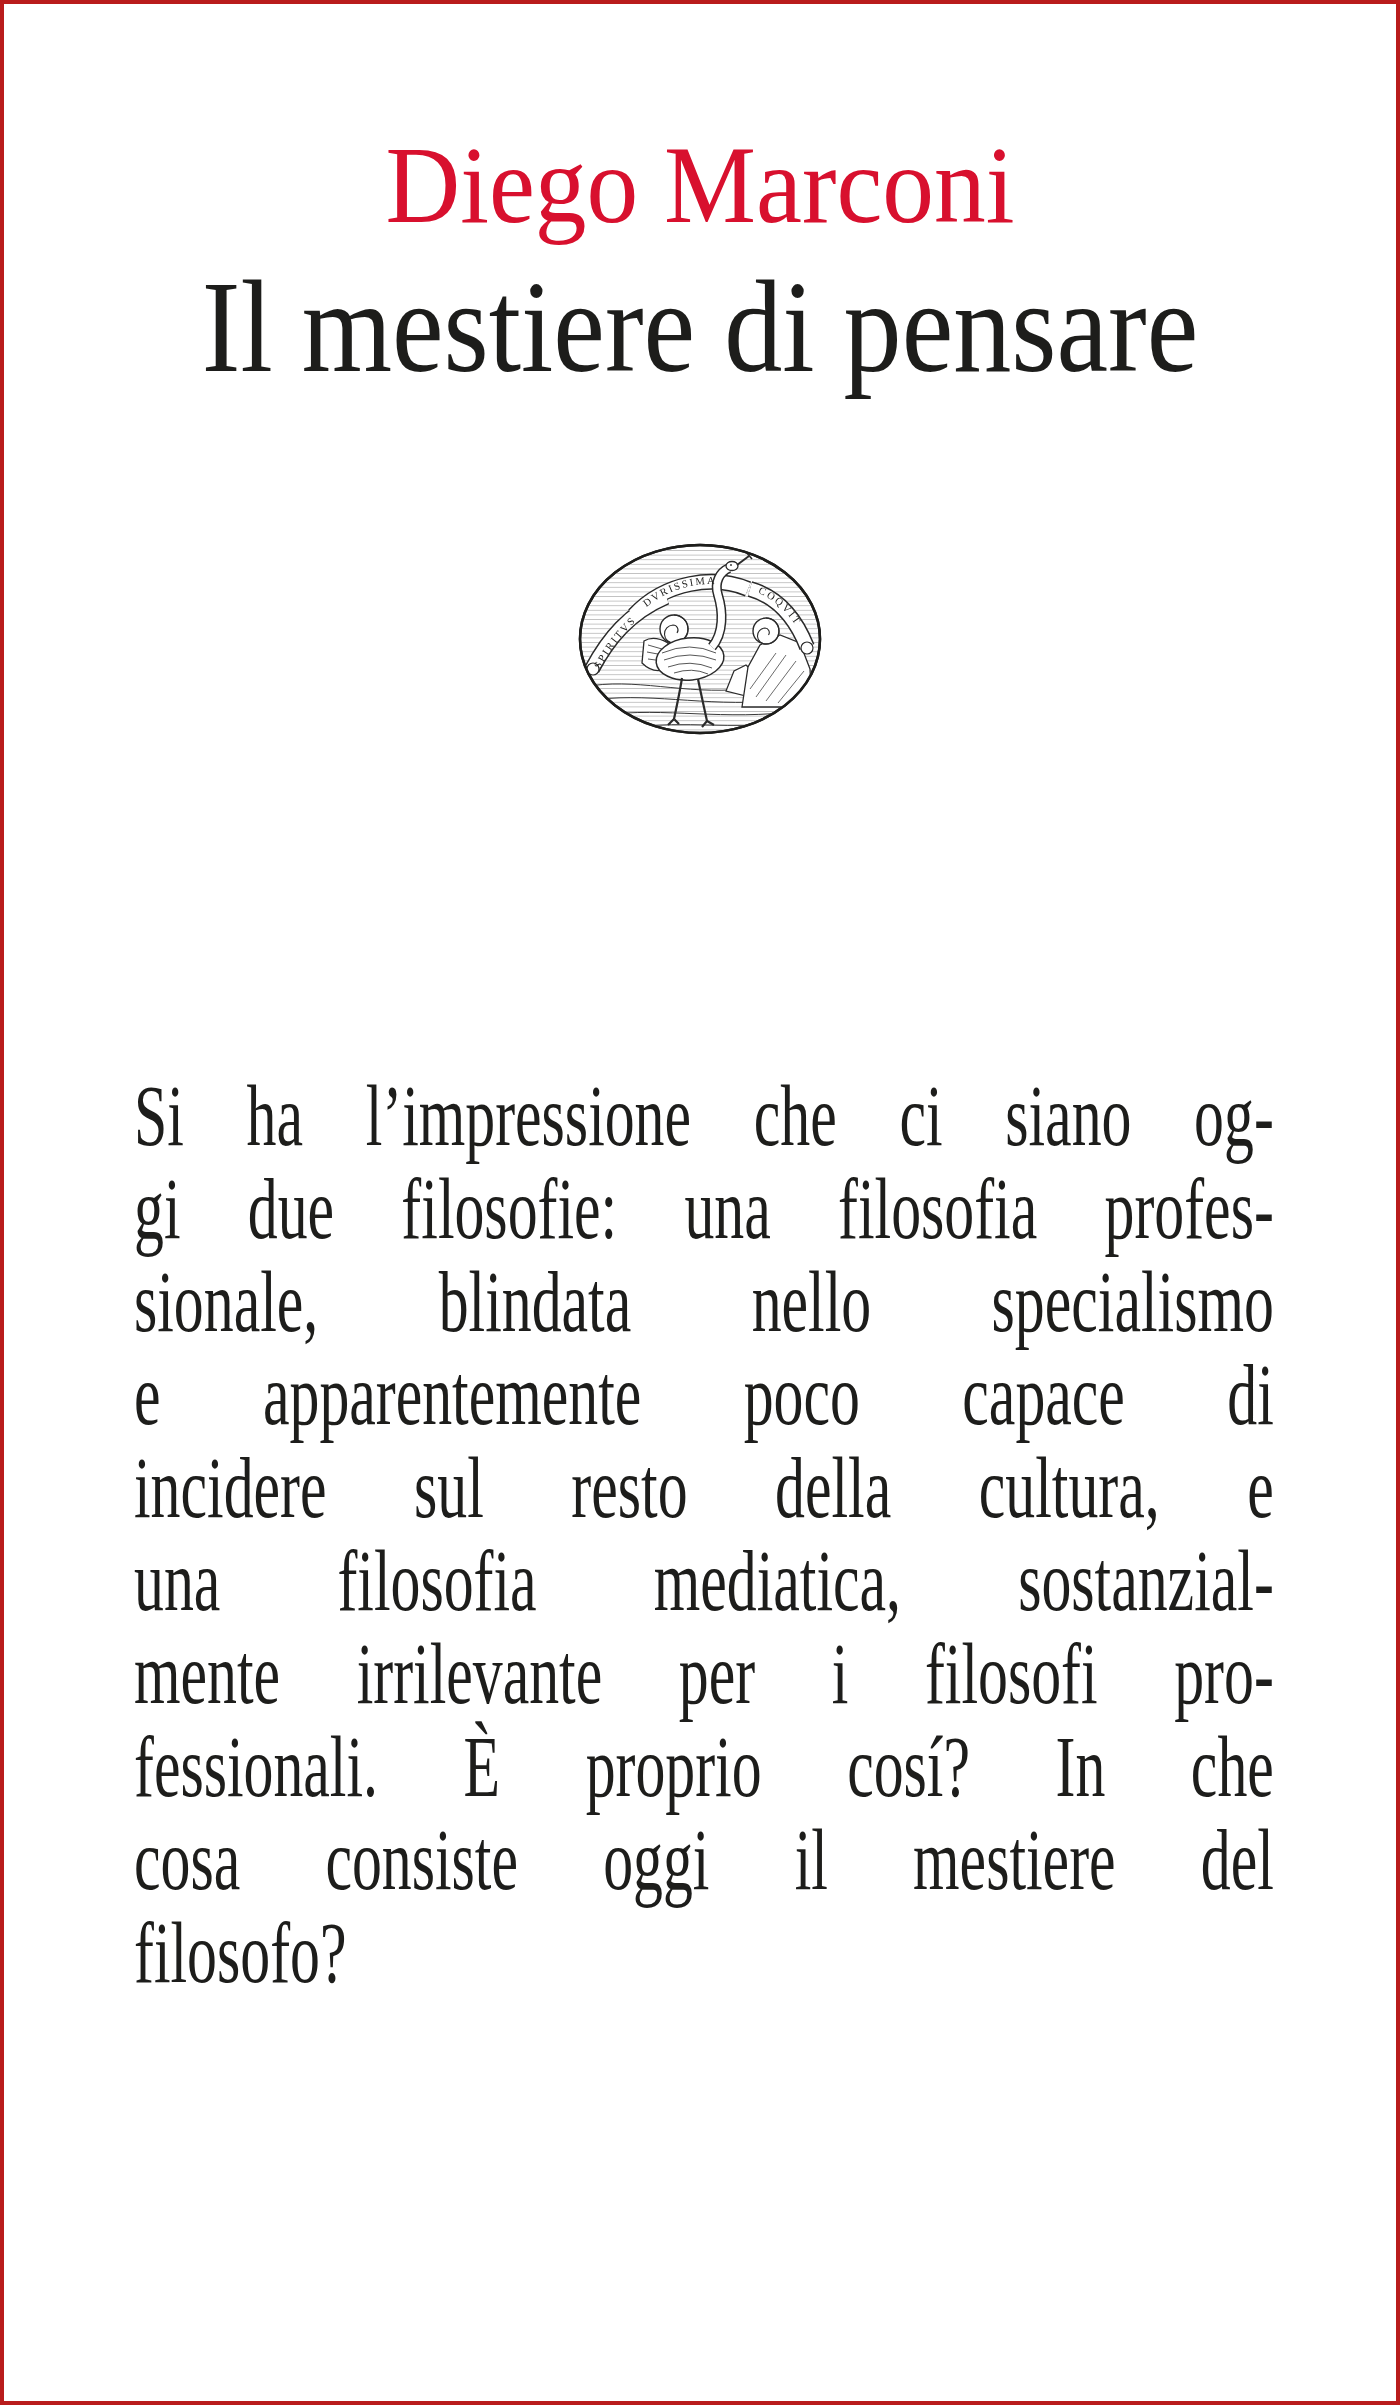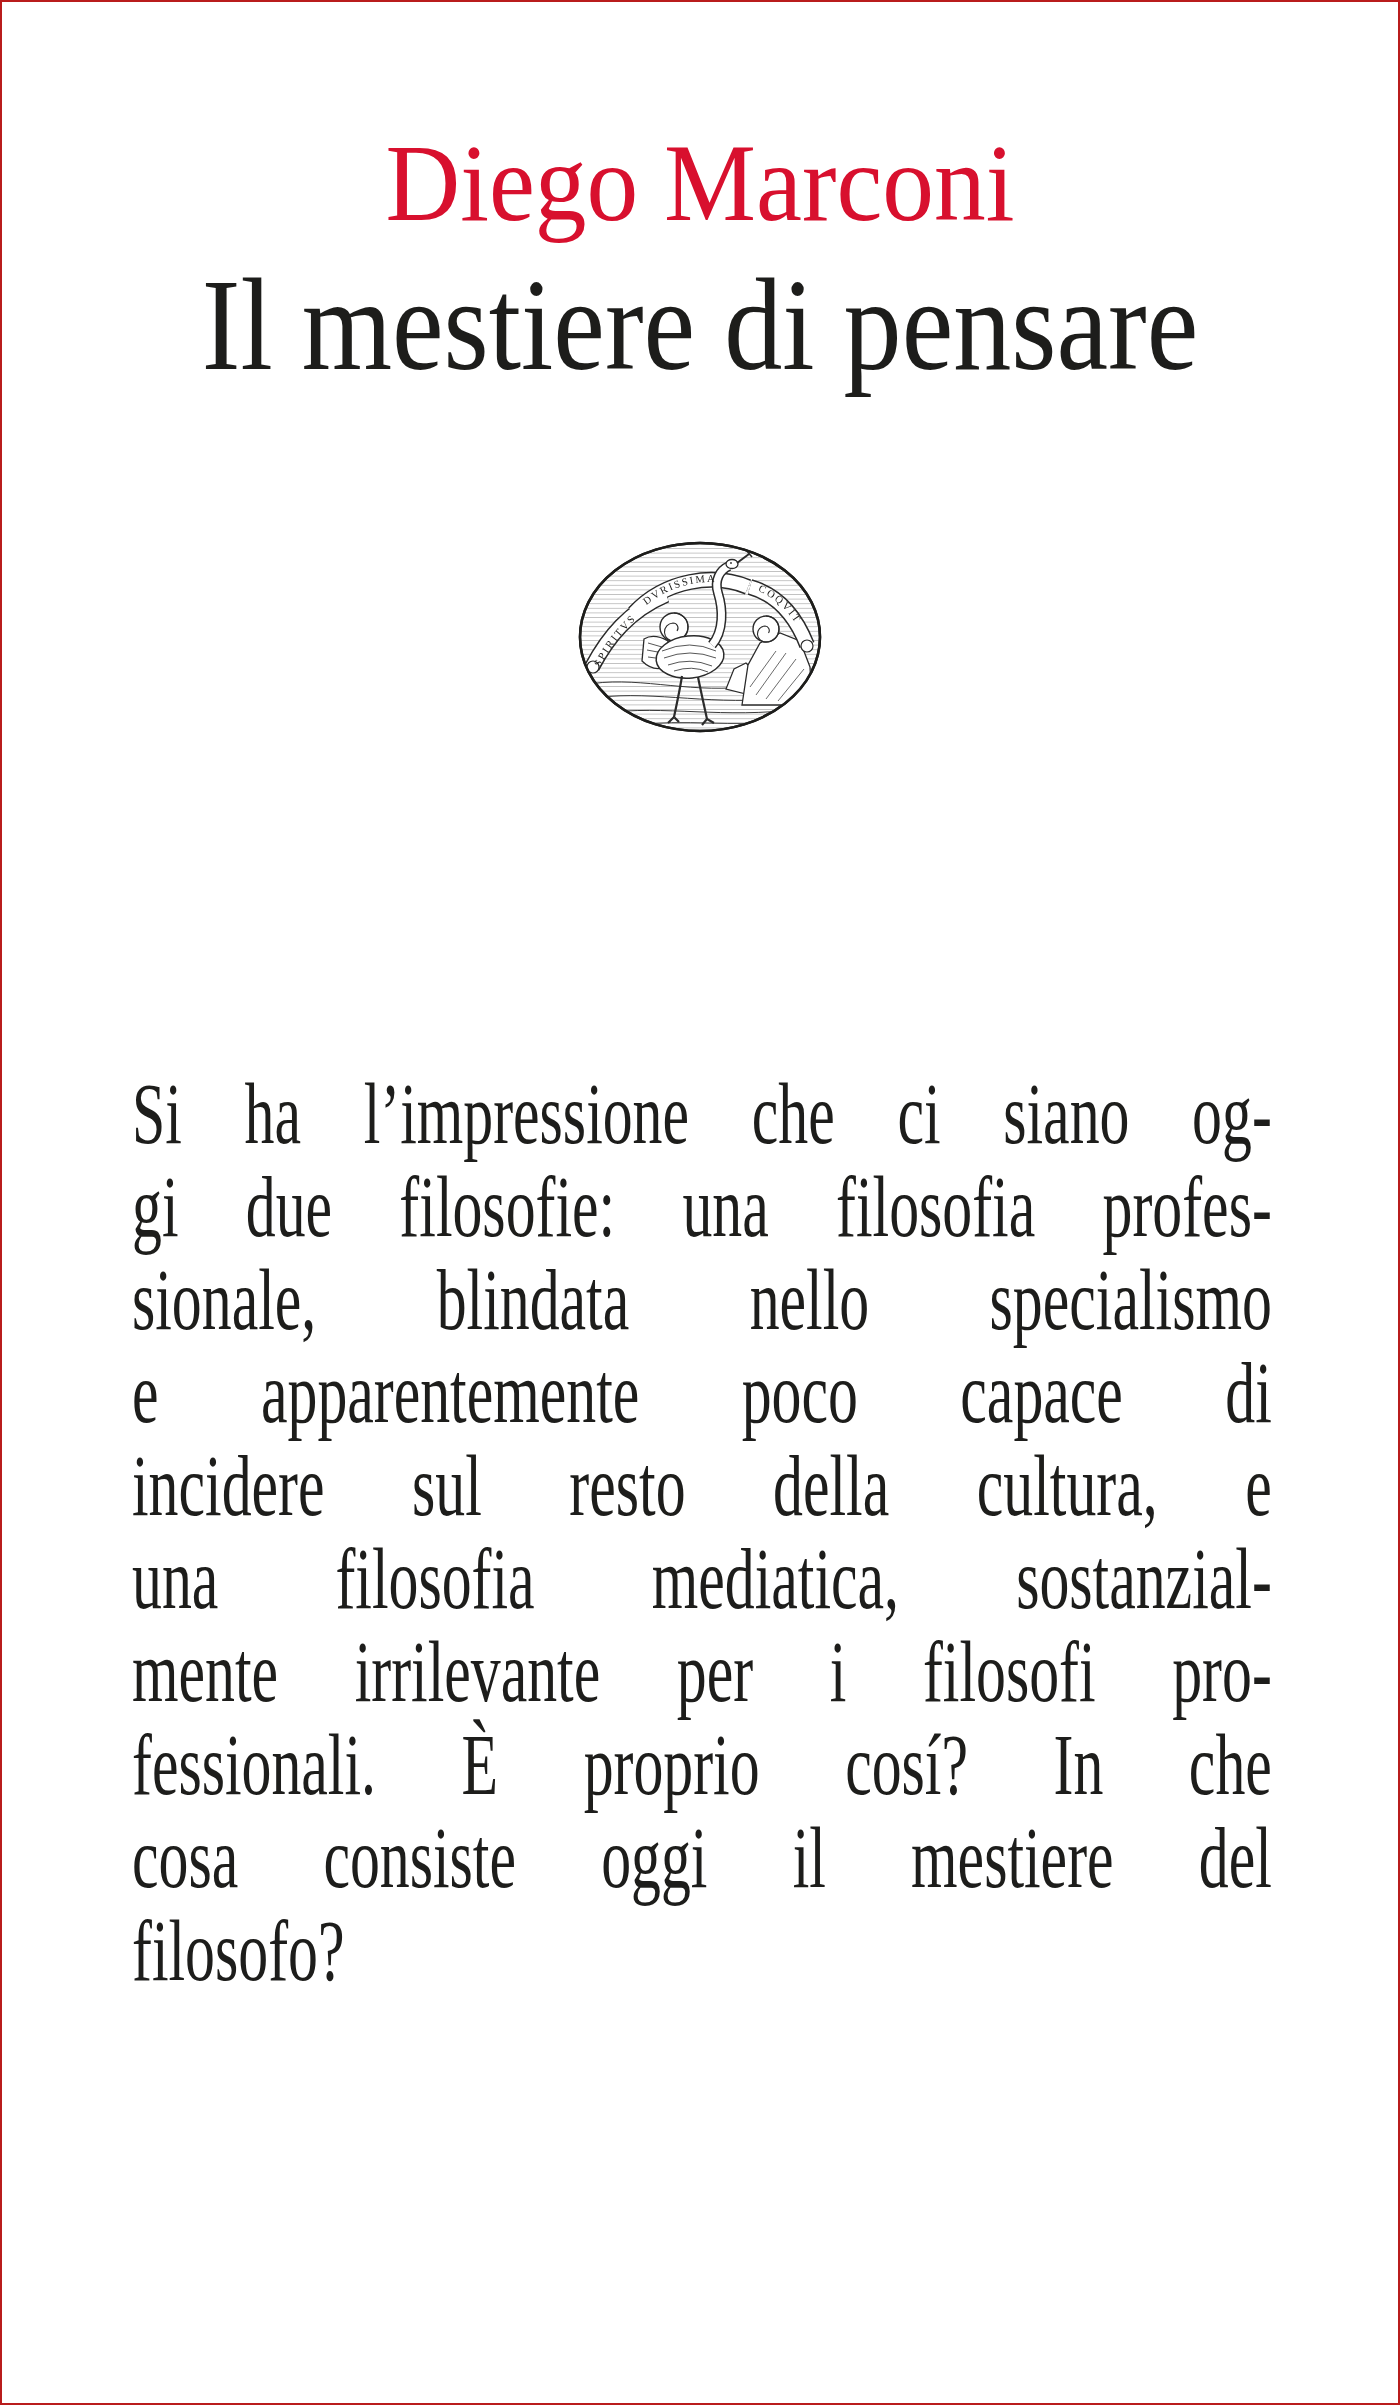--- a/index.html
+++ b/index.html
@@ -2,21 +2,21 @@
 <html><head>
 <meta charset="utf-8">
 <style>
   html, body { margin: 0; padding: 0; background: #ffffff; }
   .cover {
     position: relative;
     width: 1400px;
     height: 2405px;
     box-sizing: border-box;
     background: #ffffff;
-    border: 2px solid #b91c1c;
+    border: 4px solid #b91c1c;
     overflow: hidden;
     font-family: "Liberation Serif", serif;
     color: #1d1d1b;
     padding-left: 48px;
   }
   .author {
     position: absolute;
     top: 126px;
     left: 50%;
     transform: translateX(-50%) scaleX(0.94);

